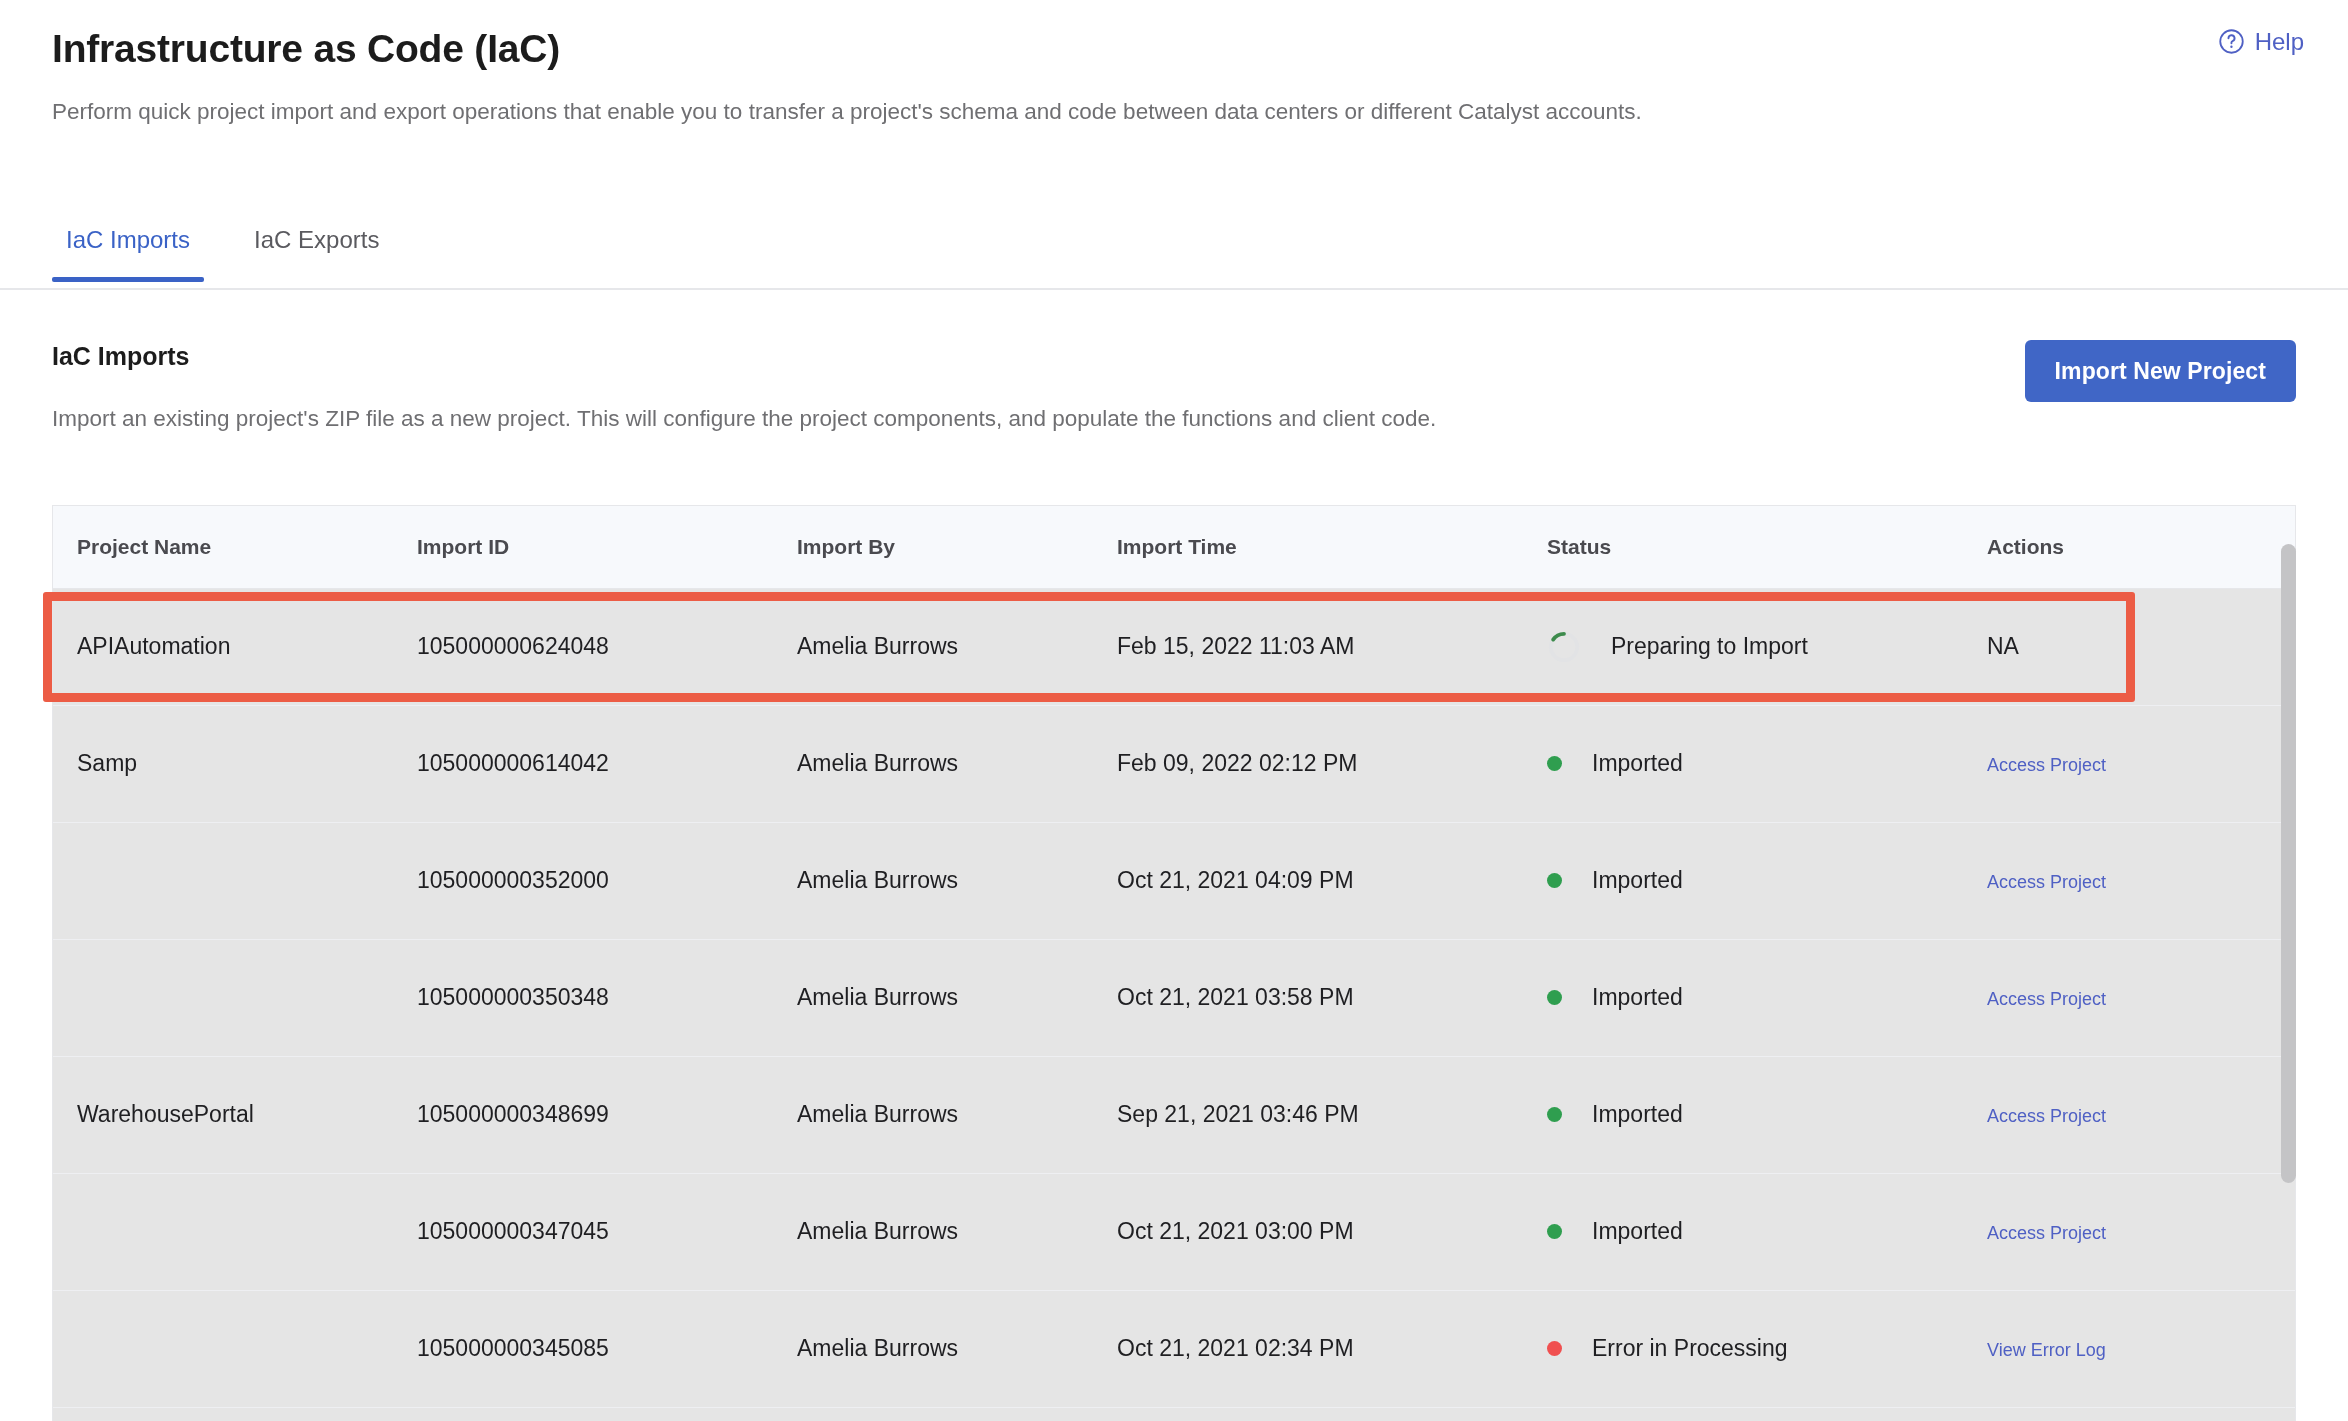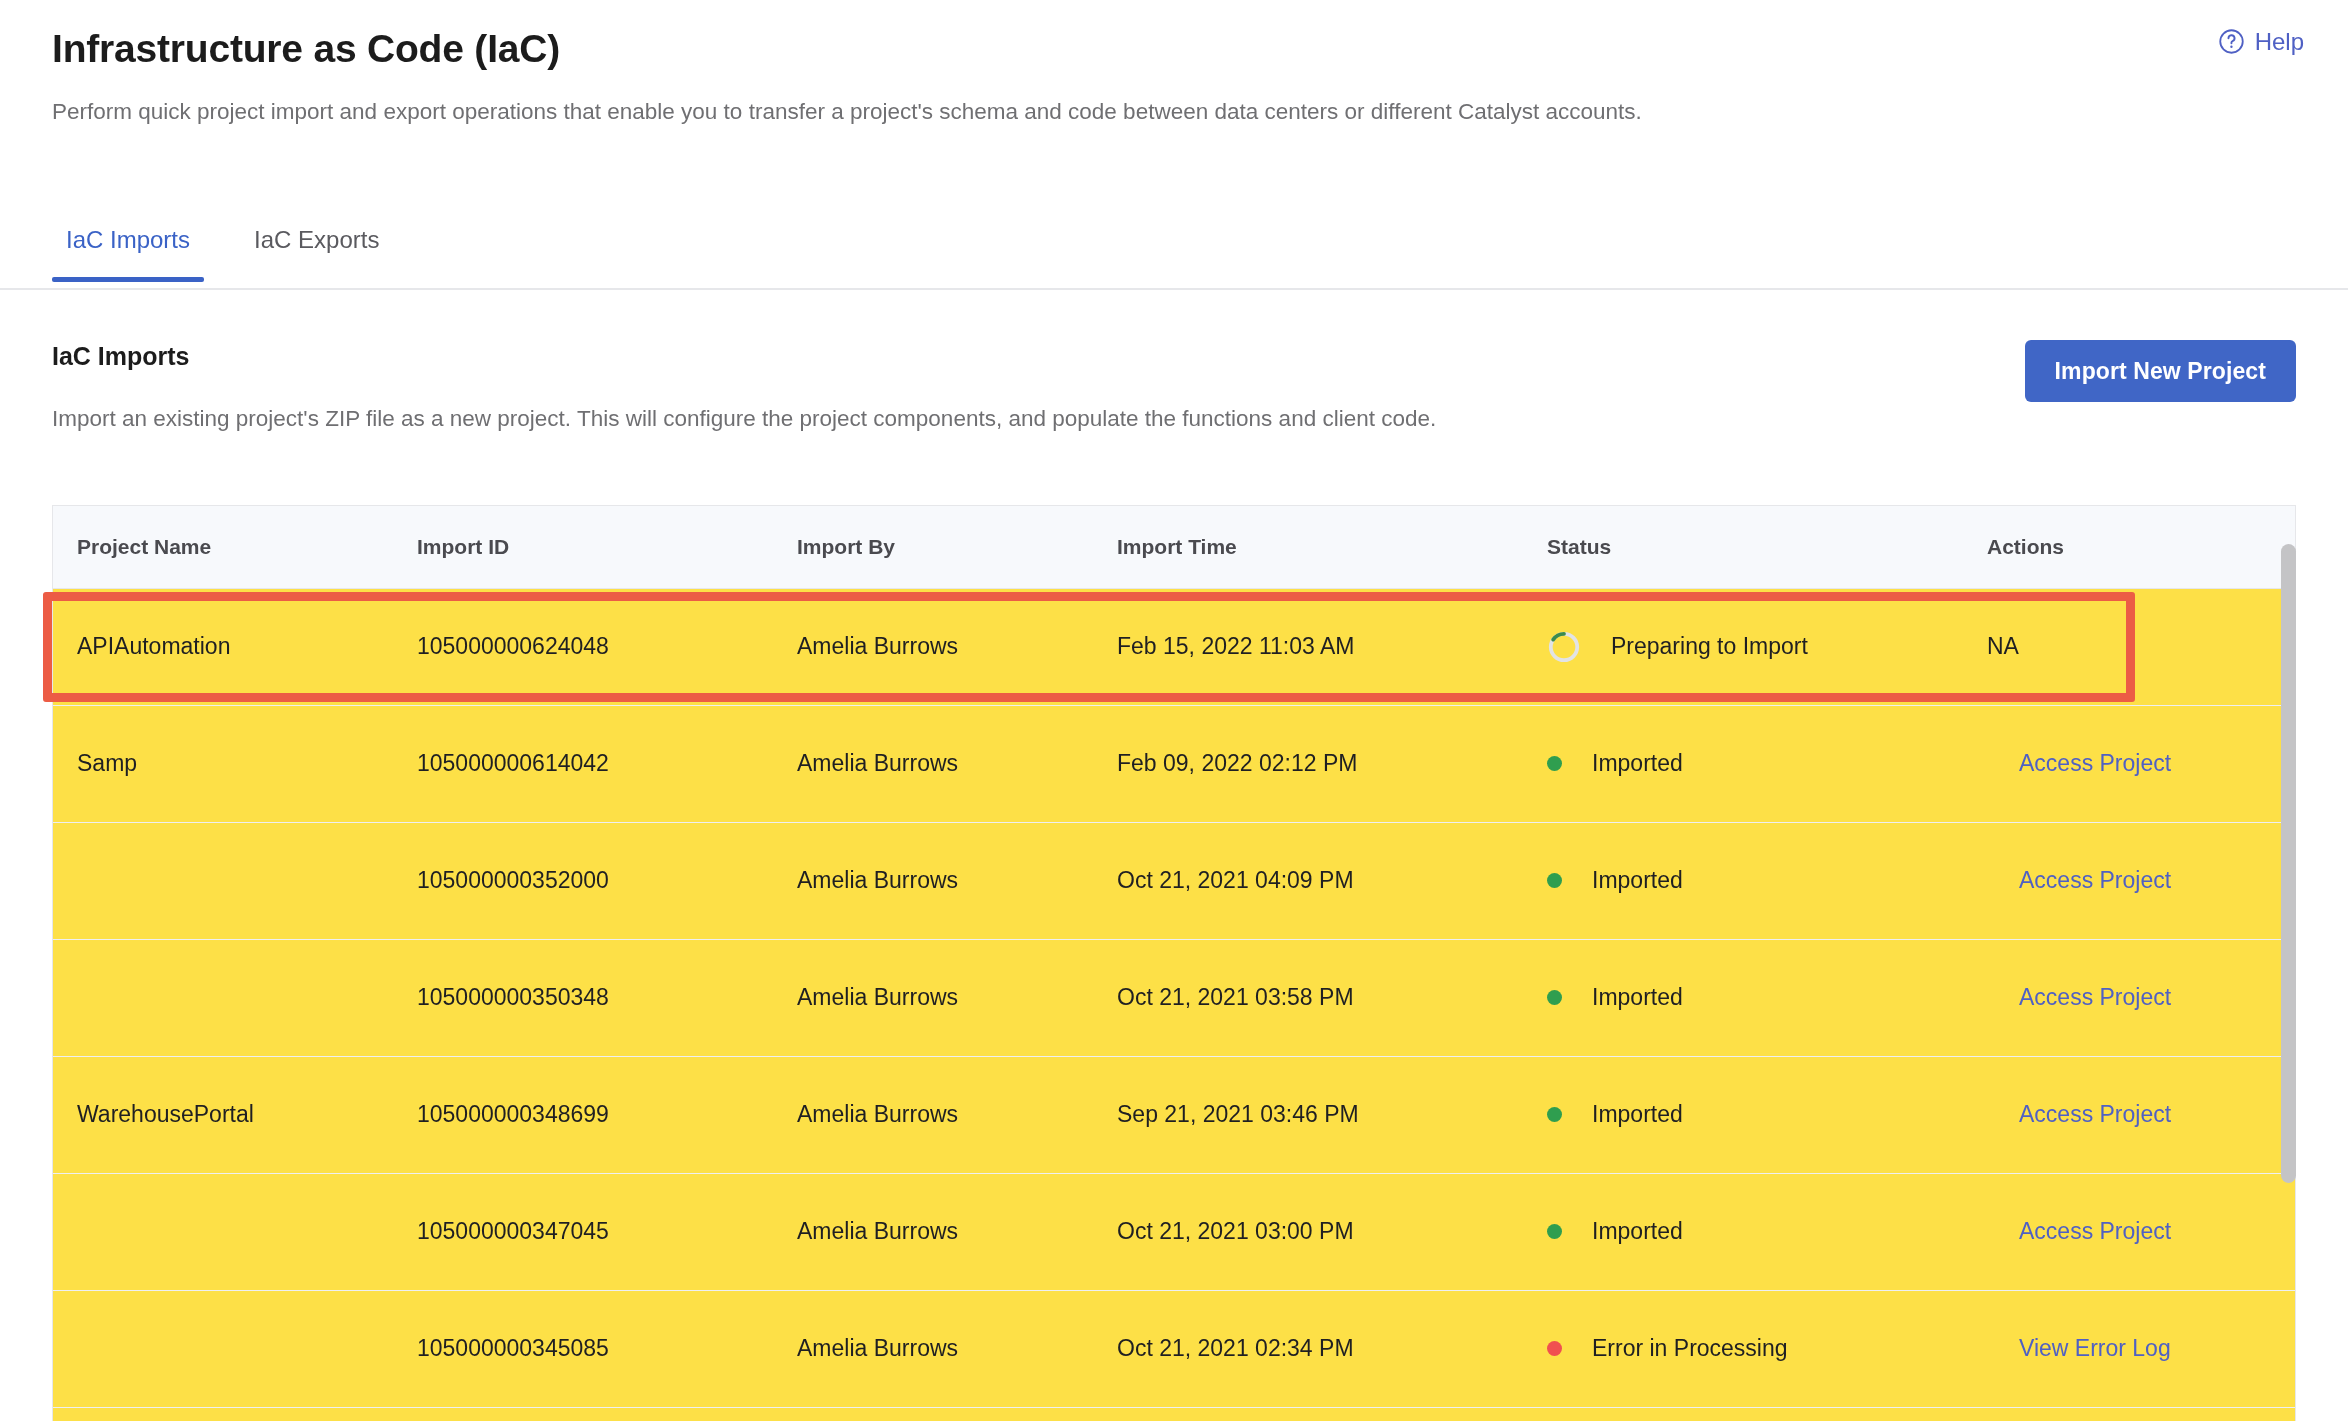--- a/index.html
+++ b/index.html
@@ -133,21 +133,21 @@
 
   
   .table-wrap {
     position: absolute;
     left: 52px;
     top: 505px;
     width: 2244px;
     height: 916px;
     border: 1px solid #e6e7ea;
     border-bottom: none;
-    background: #fde047;
+    background: #e5e5e5;
     overflow: hidden;
   }
 
   .tbl { width: 2244px; border-collapse: collapse; table-layout: fixed; }
 
   .tbl thead tr { background: #f7f9fc; height: 82px; }
   .tbl th {
     text-align: left;
     font-size: 21px;
     font-weight: 600;
@@ -188,24 +188,23 @@
   .spinner {
     width: 34px; height: 34px;
     flex: 0 0 auto;
     display: block;
   }
 
   .status-text { font-size: 23px; color: #1f1f22; }
 
   .link {
     color: #4f60c4;
-    font-size: 23px;
+    font-size: 18px;
     text-decoration: none;
     cursor: pointer;
-    margin-left: 32px;
   }
   .na { color: #1f1f22; font-size: 23px; }
 
   
   .highlight-box {
     position: absolute;
     left: 43px;
     top: 592px;
     width: 2092px;
     height: 110px;

